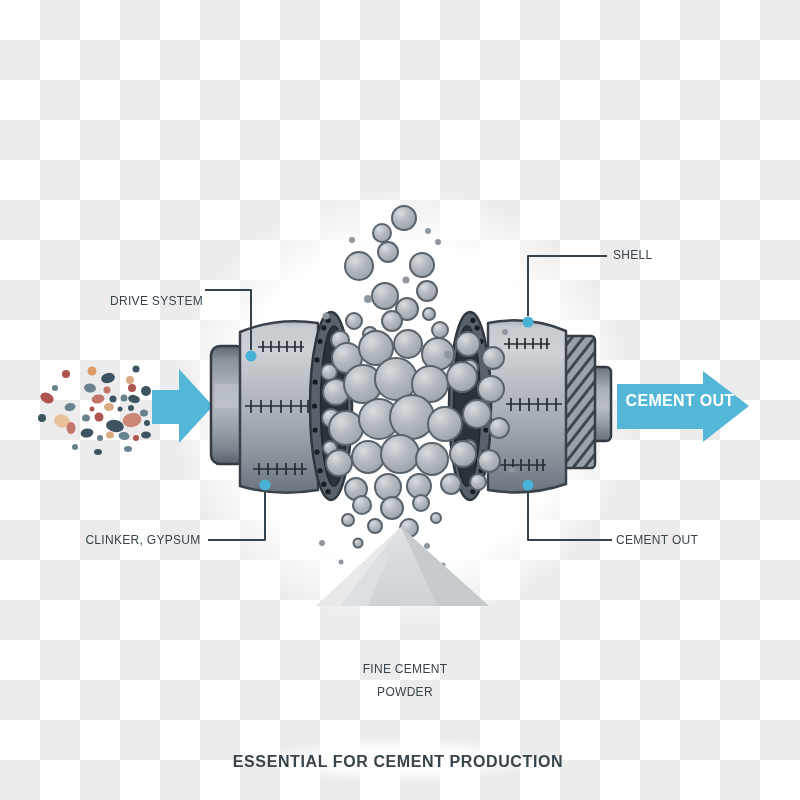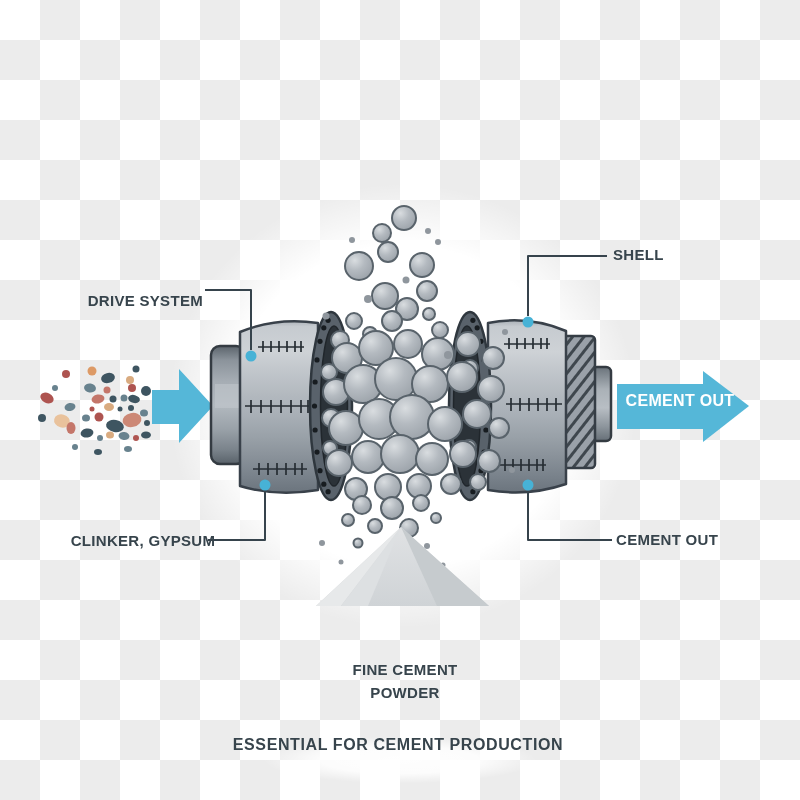--- a/index.html
+++ b/index.html
@@ -23,35 +23,35 @@
   }
   svg.illus{position:absolute;left:0;top:0;}
   .title-box{
     position:absolute;left:176px;top:138px;width:455px;height:41px;
     background:#3d4d57;color:#ffffff;font-weight:bold;font-size:26px;
     line-height:41px;text-align:center;letter-spacing:.4px;
     box-shadow:0 0 26px 16px rgba(255,255,255,.92);
   }
   .title-box .inner{display:inline-block;transform:scaleX(.94);transform-origin:center;white-space:nowrap;}
   .label{
-    position:absolute;font-weight:bold;font-size:15px;color:#37444c;
+    position:absolute;font-weight:normal;font-size:12px;color:#37444c;
     letter-spacing:.3px;white-space:nowrap;line-height:18px;
   }
   .label.two-line{white-space:normal;text-align:center;line-height:23px;}
   .label-drive{left:48px;top:292px;width:155px;text-align:right;}
   .label-shell{left:613px;top:246px;}
   .label-clinker{left:63px;top:529px;width:160px;}
   .label-cement-out-b{left:616px;top:531px;}
   .label-fine{left:325px;top:618px;width:160px;margin-top:40px;}
   .arrow-text{
     position:absolute;left:620px;top:392px;width:120px;text-align:center;
     color:#ffffff;font-weight:bold;font-size:16px;letter-spacing:.3px;white-space:nowrap;
   }
   .footer{
-    position:absolute;left:0;top:736px;width:796px;text-align:center;
+    position:absolute;left:0;top:753px;width:796px;text-align:center;
     font-weight:bold;font-size:16px;color:#37444c;letter-spacing:.6px;
   }
 </style>
 </head>
 <body>
 
 <div id="canvas">
 
   <div class="white-blob"></div>
   <div class="white-blob-footer"></div>

